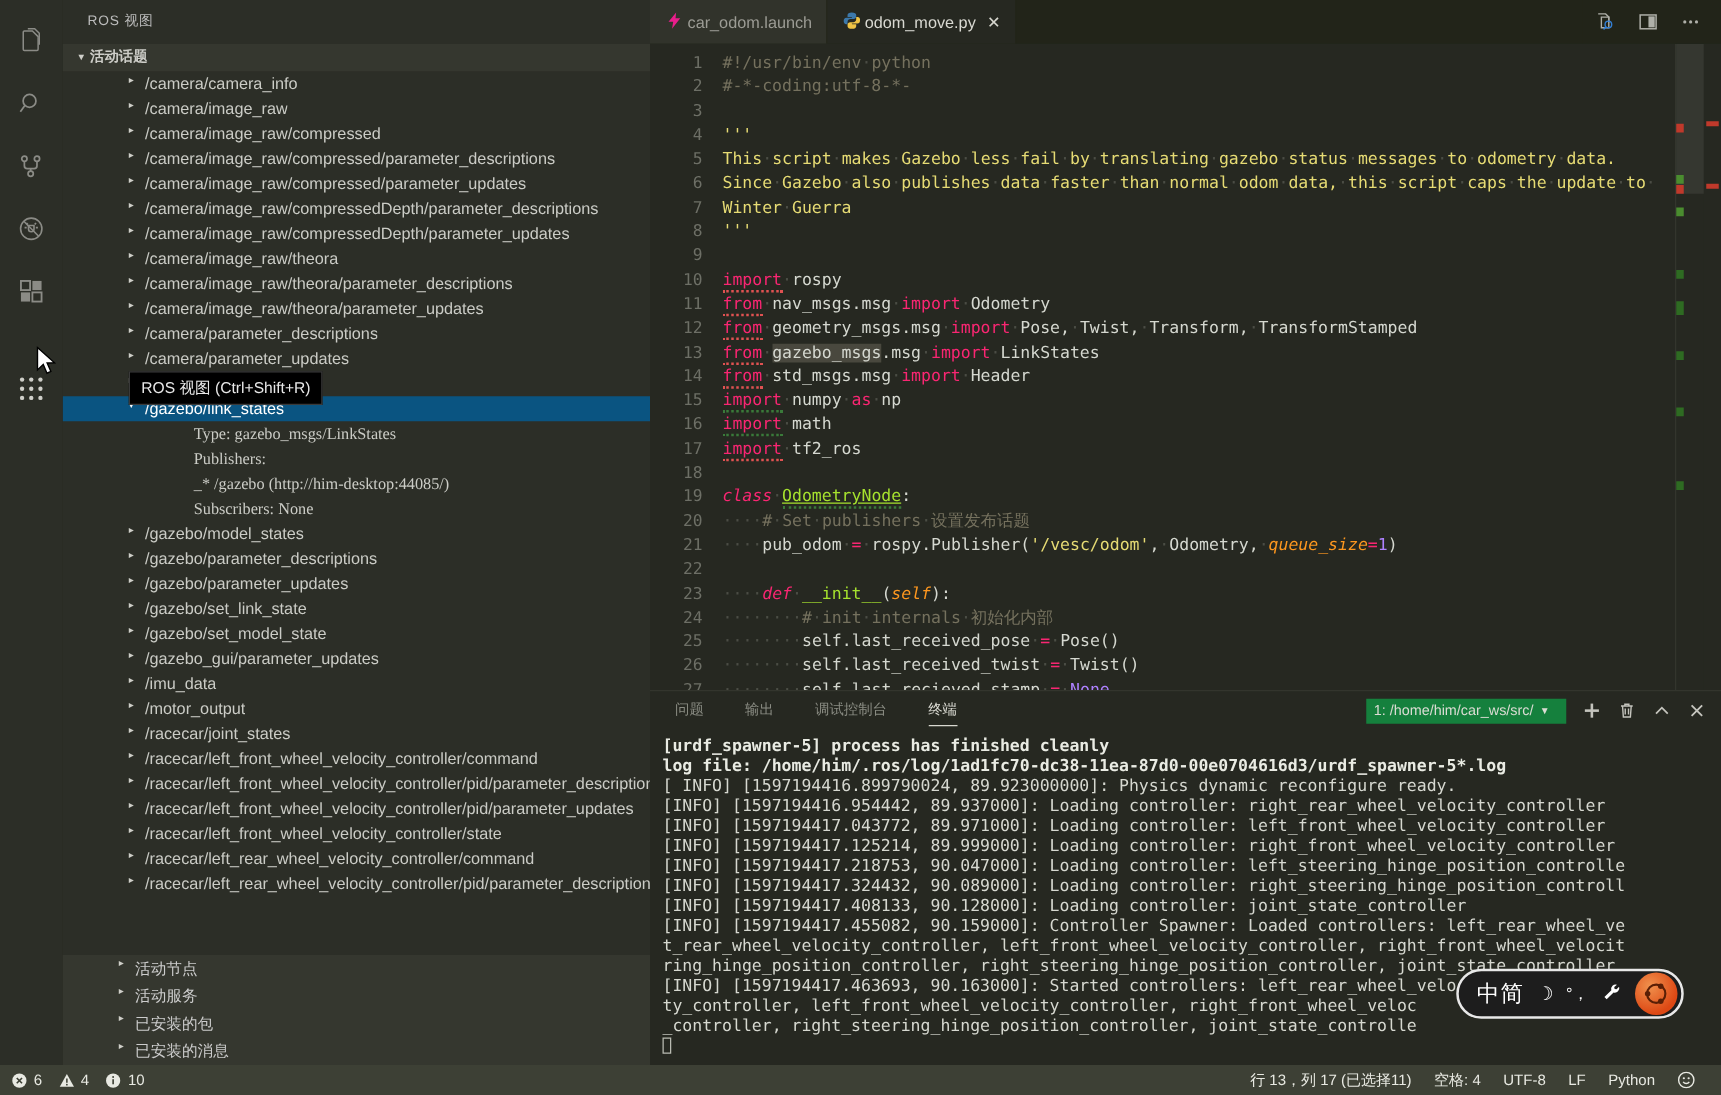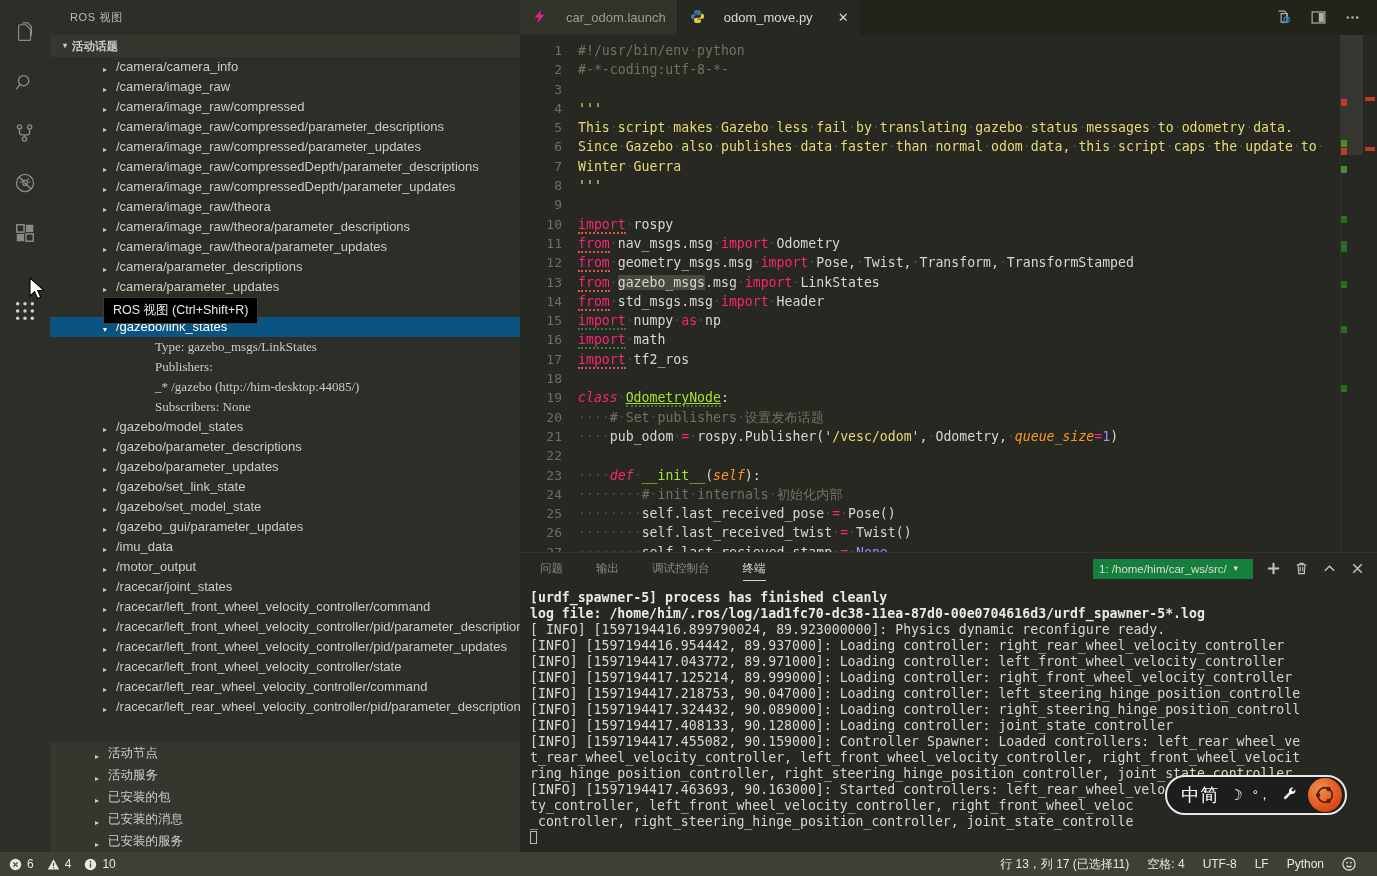--- a/index.html
+++ b/index.html
@@ -56,21 +56,21 @@
   }
   .tw {
     width: 14px; height: 14px; flex: 0 0 14px;
     display: inline-flex; align-items: center; justify-content: center;
     font-size: 8px; color: #cfcfc9;
   }
   .tw.open::before { content: "\25BE"; }
   .tw.closed::before { content: "\25B8"; }
   .row {
     height: 20px; line-height: 20px;
-    display: flex; align-items: flex-end;
+    display: flex; align-items: flex-start;
     font-size: 13px; color: #cbccc6;
     white-space: nowrap; overflow: hidden;
     padding-left: 8px;
   }
   .row .lbl { overflow: hidden; text-overflow: clip; }
   .row.topic { padding-left: 64px; }
   .row.topic .tw { margin-right: 4px; margin-left: -16px; }
   .row.detail { padding-left: 105px; color: #cbccc6; font-family: Liberation Serif, serif; }
   .row.sel { background: #0a5481; color: #ffffff; }
   .row.sel .tw { color: #ffffff; }
@@ -98,21 +98,21 @@
     display: flex; flex-direction: column;
     background: #262821;
   }
   .tabbar {
     height: 35px; flex: 0 0 35px;
     background: #222419;
     display: flex; align-items: stretch;
     position: relative;
   }
   .tab {
-    display: flex; align-items: center; gap: 19px;
+    display: flex; align-items: center; gap: 3px;
     padding: 0 11px 0 12px;
     font-size: 13px; color: #9c9c95;
     background: #31332b; border-right: 1px solid #222419;
     min-width: 0;
   }
   .tab.active { background: #262821; color: #d9d9d2; }
   .tab .fname { white-space: nowrap; }
   .tab .closex {
     font-size: 13px; color: #d5d5cd; margin-left: 6px; line-height: 1;
   }
@@ -473,24 +473,20 @@
               <span class="tw closed"></span>
               <span class="lbl">活动服务</span>
             </div>
             <div class="row">
               <span class="tw closed"></span>
               <span class="lbl">已安装的包</span>
             </div>
             <div class="row">
               <span class="tw closed"></span>
               <span class="lbl">已安装的消息</span>
-            </div>
-            <div class="row">
-              <span class="tw closed"></span>
-              <span class="lbl">已安装的服务</span>
             </div>
           </div>
       </div>
 
       <div class="tooltip">ROS 视图 (Ctrl+Shift+R)</div>
     </div>
 
     <div class="editor-col">
 
       <div class="tabbar">

